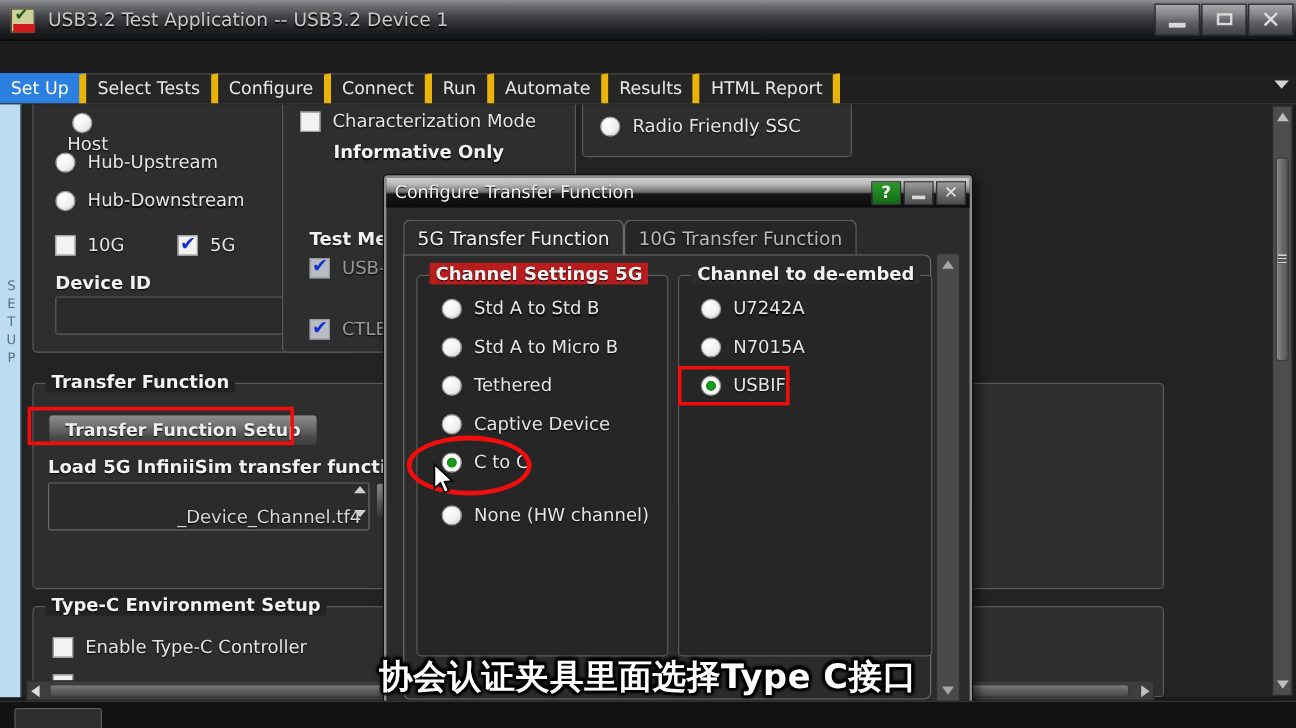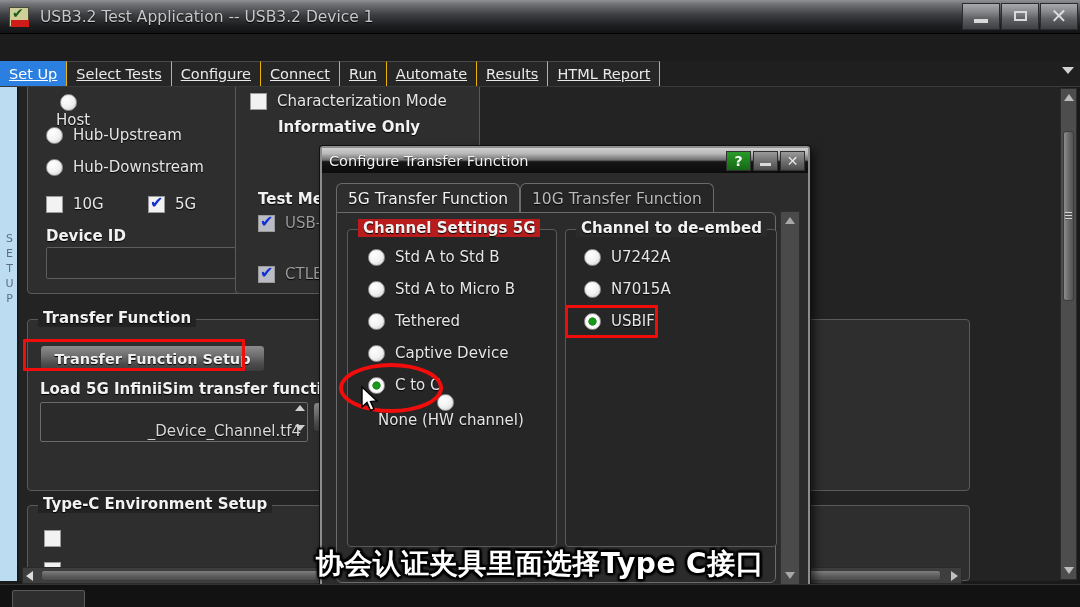--- a/index.html
+++ b/index.html
@@ -65,24 +65,23 @@
 
   
   .tabbar {
     position: absolute; left: 0; top: 61px; width: 1080px; height: 26px;
     background: #1f1f1f; display: flex; align-items: flex-start;
     border-bottom: 1px solid #3a3a3a;
   }
   .tab {
     height: 25px; padding: 0 9px; display: flex; align-items: center;
     font-size: 14.5px; color: #e9e9e9; background: #262626;
-    border-right: 1px solid #eab308; border-top: 1px solid #4a4a4a;
+    border-right: 6px solid #eab308; border-top: 1px solid #4a4a4a;
     font-family: "DejaVu Sans", "Liberation Sans", sans-serif;
     white-space: nowrap;
-    text-decoration: underline;
   }
   .tab.active { background: #2a7fe0; color: #ffffff; border-top-color: #2a7fe0; }
   .tabbar-caret {
     margin-left: auto; margin-right: 6px; margin-top: 6px;
     width: 0; height: 0; border-left: 6px solid transparent;
     border-right: 6px solid transparent; border-top: 7px solid #d2d2d2;
   }
 
   
   .side-strip {
@@ -408,20 +407,26 @@
       <div class="check-row" style="left:22px; top:134px;">
         <span class="check sel dim"></span>
         <span class="check-label dim">USB-IF</span>
       </div>
       <div class="check-row" style="left:22px; top:185px;">
         <span class="check sel dim"></span>
         <span class="check-label dim">CTLE C</span>
       </div>
     </div>
 
+    <div class="group" style="left:466px; top:-8px; width:225px; height:52px;">
+      <div class="radio-row" style="left:14px; top:16px;">
+        <span class="radio"></span>
+        <span class="radio-label">Radio Friendly SSC</span>
+      </div>
+    </div>
 
     <div class="group" style="left:8px; top:232px; width:943px; height:172px;">
       <div class="group-title">Transfer Function</div>
 
       <div class="btn3d" style="left:12px; top:25px; width:225px; height:27px;">Transfer Function Setup</div>
 
       <div class="bold-lbl" style="left:12px; top:60px;">Load 5G InfiniiSim transfer function</div>
 
       <div class="combo" style="left:12px; top:82px; width:268px; height:40px;">
         <span class="combo-text">_Device_Channel.tf4</span>
@@ -431,20 +436,21 @@
         </span>
       </div>
 
       <div class="btn3d" style="left:285px; top:82px; width:34px; height:30px;">Br</div>
     </div>
 
     <div class="group" style="left:8px; top:418px; width:943px; height:76px;">
       <div class="group-title">Type-C Environment Setup</div>
       <div class="check-row" style="left:16px; top:24px;">
         <span class="check"></span>
+        <span class="check-label">Enable Type-C Controller</span>
       </div>
       <div class="check-row" style="left:16px; top:56px;">
         <span class="check"></span>
       </div>
     </div>
   </div>
 
   <div class="pane-hscroll">
     <span class="hs-l"></span>
     <div class="thumb"></div>
@@ -493,21 +499,21 @@
             <span class="radio-label">Tethered</span>
           </div>
           <div class="radio-row" style="left:20px; top:114px;">
             <span class="radio"></span>
             <span class="radio-label">Captive Device</span>
           </div>
           <div class="radio-row" style="left:20px; top:146px;">
             <span class="radio sel"></span>
             <span class="radio-label">C to C</span>
           </div>
-          <div class="radio-row" style="left:20px; top:164px;flex-direction:column;">
+          <div class="radio-row" style="left:20px; top:190px;">
             <span class="radio"></span>
             <span class="radio-label">None (HW channel)</span>
           </div>
         </div>
 
         <div class="group" style="left:228px; top:16px; width:212px; height:318px; background:#262626;">
           <div class="group-title" style="background:#2b2b2b;">Channel to de-embed</div>
           <div class="radio-row" style="left:18px; top:18px;">
             <span class="radio"></span>
             <span class="radio-label">U7242A</span>

